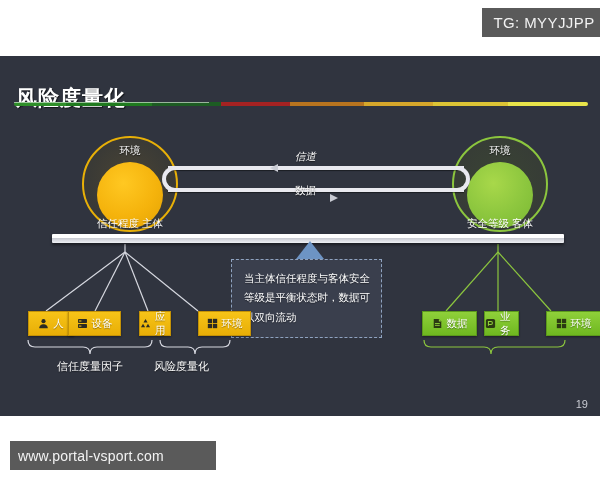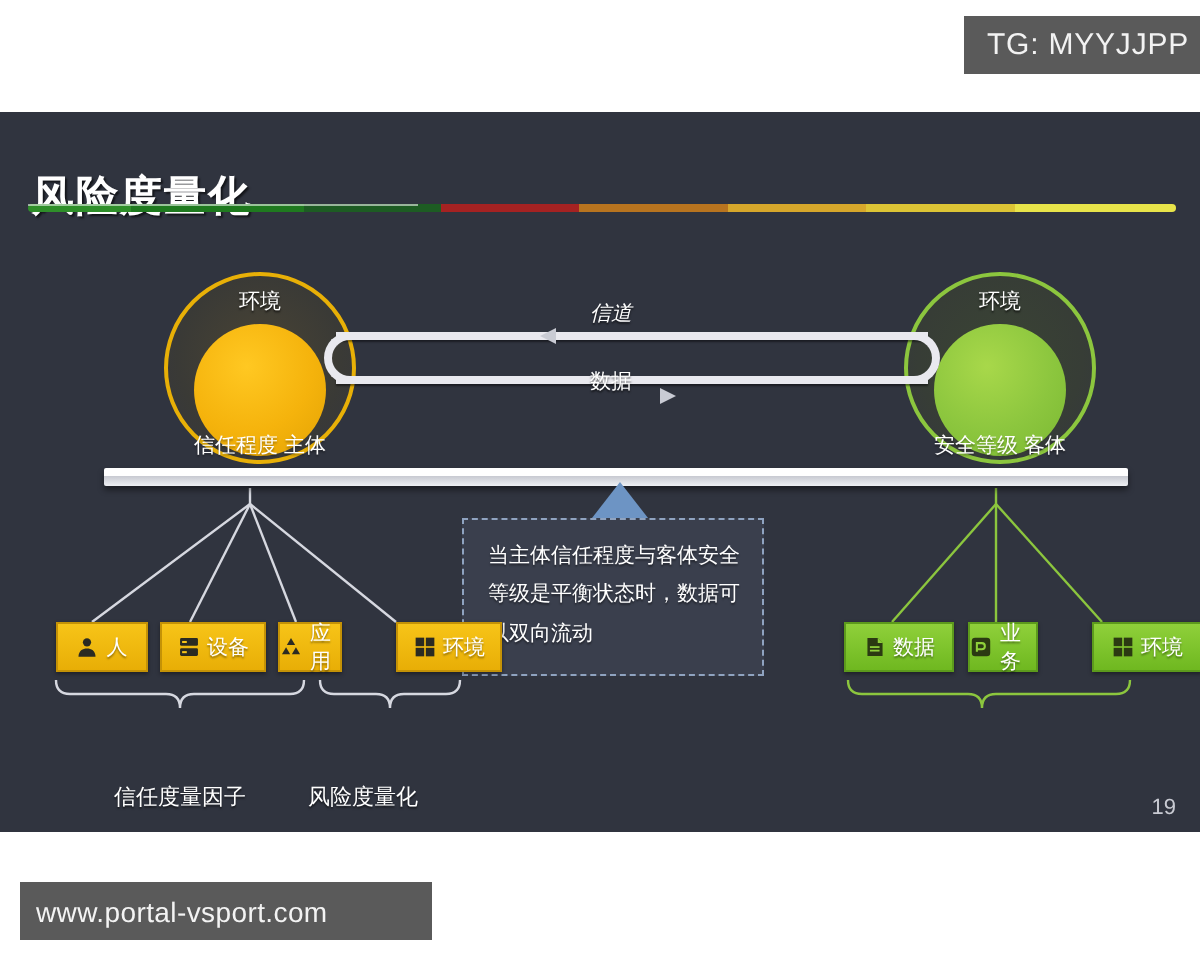--- a/index.html
+++ b/index.html
@@ -266,21 +266,20 @@
     display: block;
   }
 
   
   .caption {
     position: absolute;
     font-size: 11px;
     color: #ffffff;
     text-shadow: 0 1px 1px rgba(0,0,0,0.55);
     white-space: nowrap;
-    margin-top: 32px;
   }
 
   
   #page-num {
     position: absolute;
     right: 12px;
     bottom: 6px;
     font-size: 11px;
     color: #c8cad2;
   }
@@ -371,21 +370,21 @@
     <div id="note-text">当主体信任程度与客体安全等级是平衡状态时，数据可以双向流动</div>
   </div>
 
   <div class="chip chip-amber" style="left:28px;  top:255px; width:46px;">
     <svg class="chip-ico" viewBox="0 0 16 16">
         <circle cx="8" cy="4.6" r="3" fill="#2b2b22"></circle>
         <path d="M1.8 15 C1.8 10.6 5 9 8 9 s6.2 1.6 6.2 6 z" fill="#2b2b22"></path>
       </svg>
     <span>人</span>
   </div>
-  <div class="chip chip-amber" style="left:80px;  top:255px; width:53px;">
+  <div class="chip chip-amber" style="left:68px;  top:255px; width:53px;">
     <svg class="chip-ico" viewBox="0 0 16 16">
         <rect x="1.5" y="1.5" width="13" height="5.6" rx="1" fill="#2b2b22"></rect>
         <rect x="1.5" y="8.9" width="13" height="5.6" rx="1" fill="#2b2b22"></rect>
         <rect x="3" y="3.6" width="3.4" height="1.5" fill="#f7c418"></rect>
         <rect x="3" y="11" width="3.4" height="1.5" fill="#f7c418"></rect>
       </svg>
     <span>设备</span>
   </div>
   <div class="chip chip-amber" style="left:139px; top:255px; width:32px;">
     <svg class="chip-ico" viewBox="0 0 16 16">

